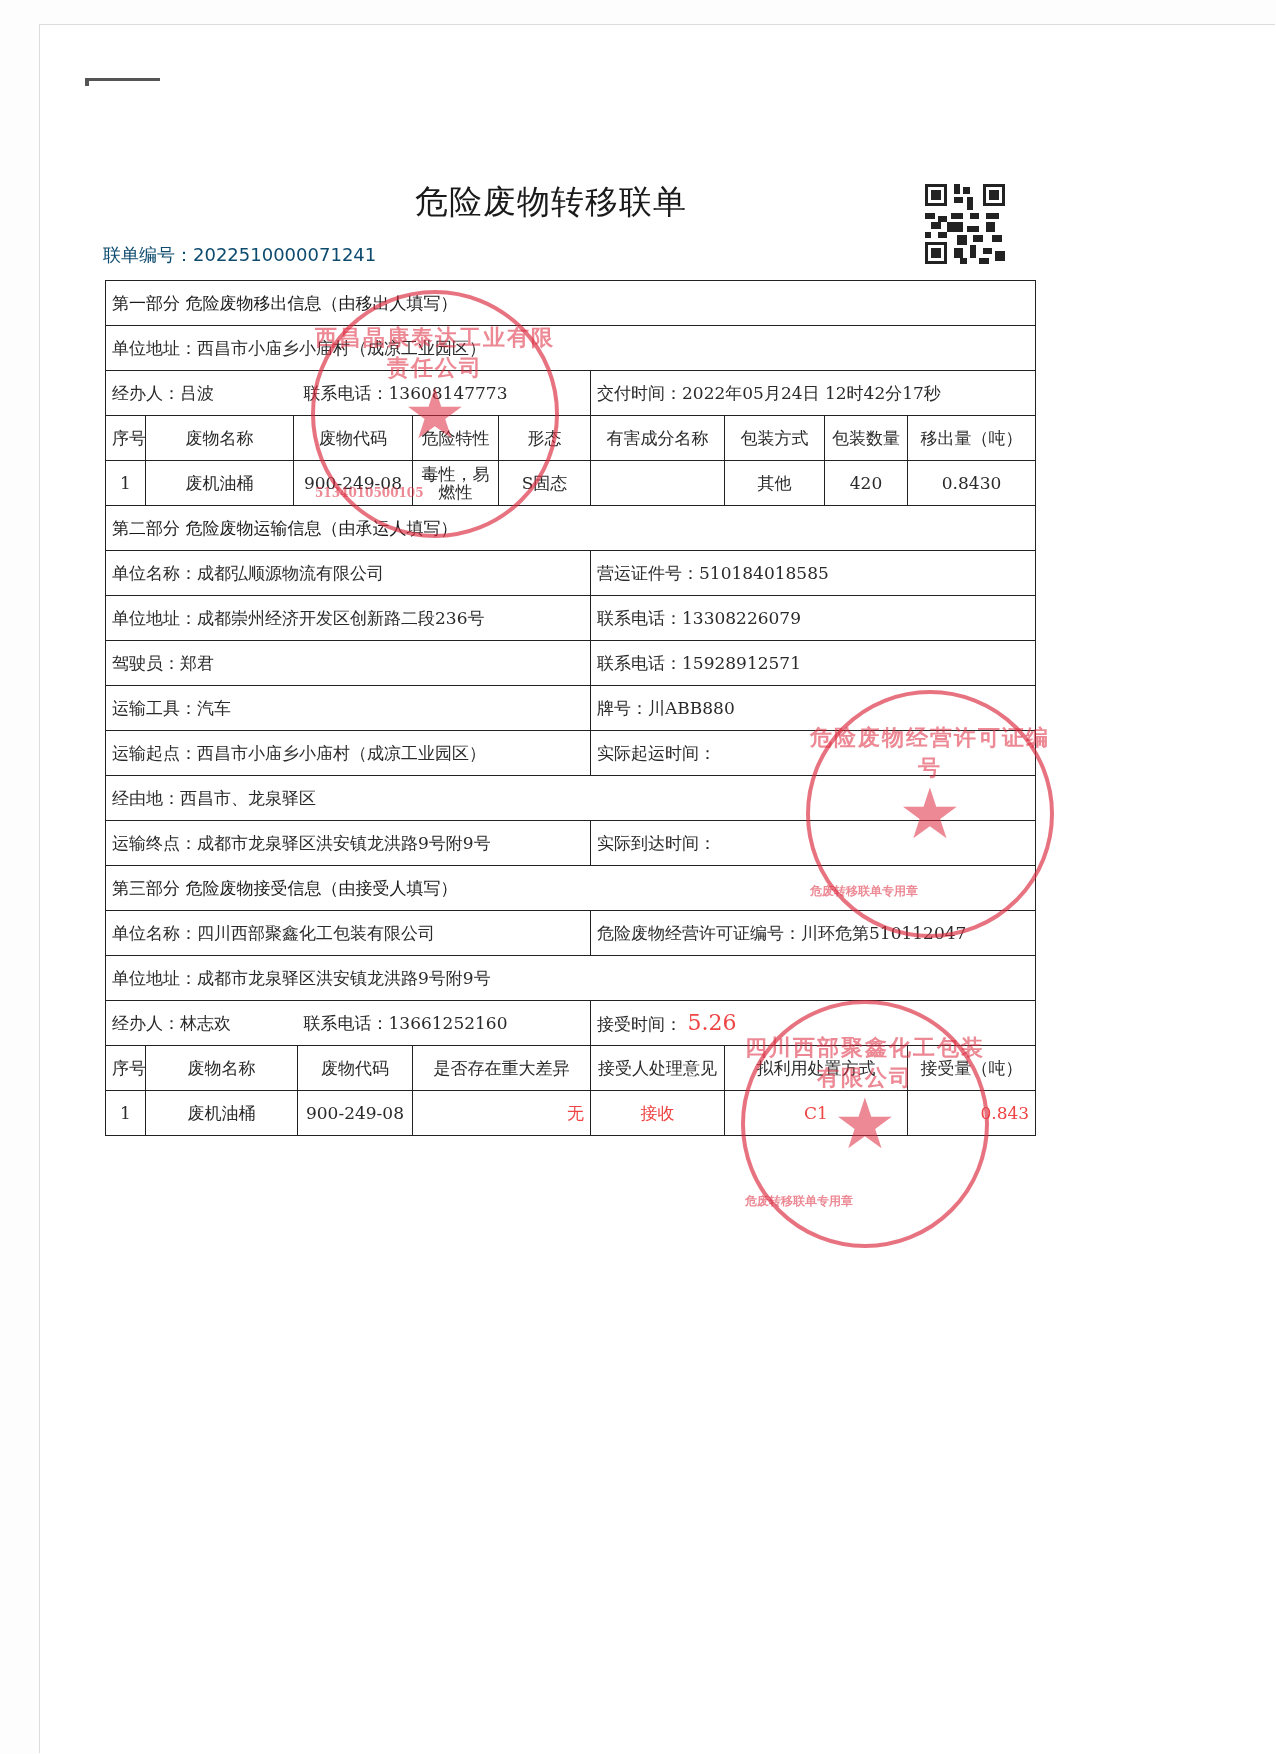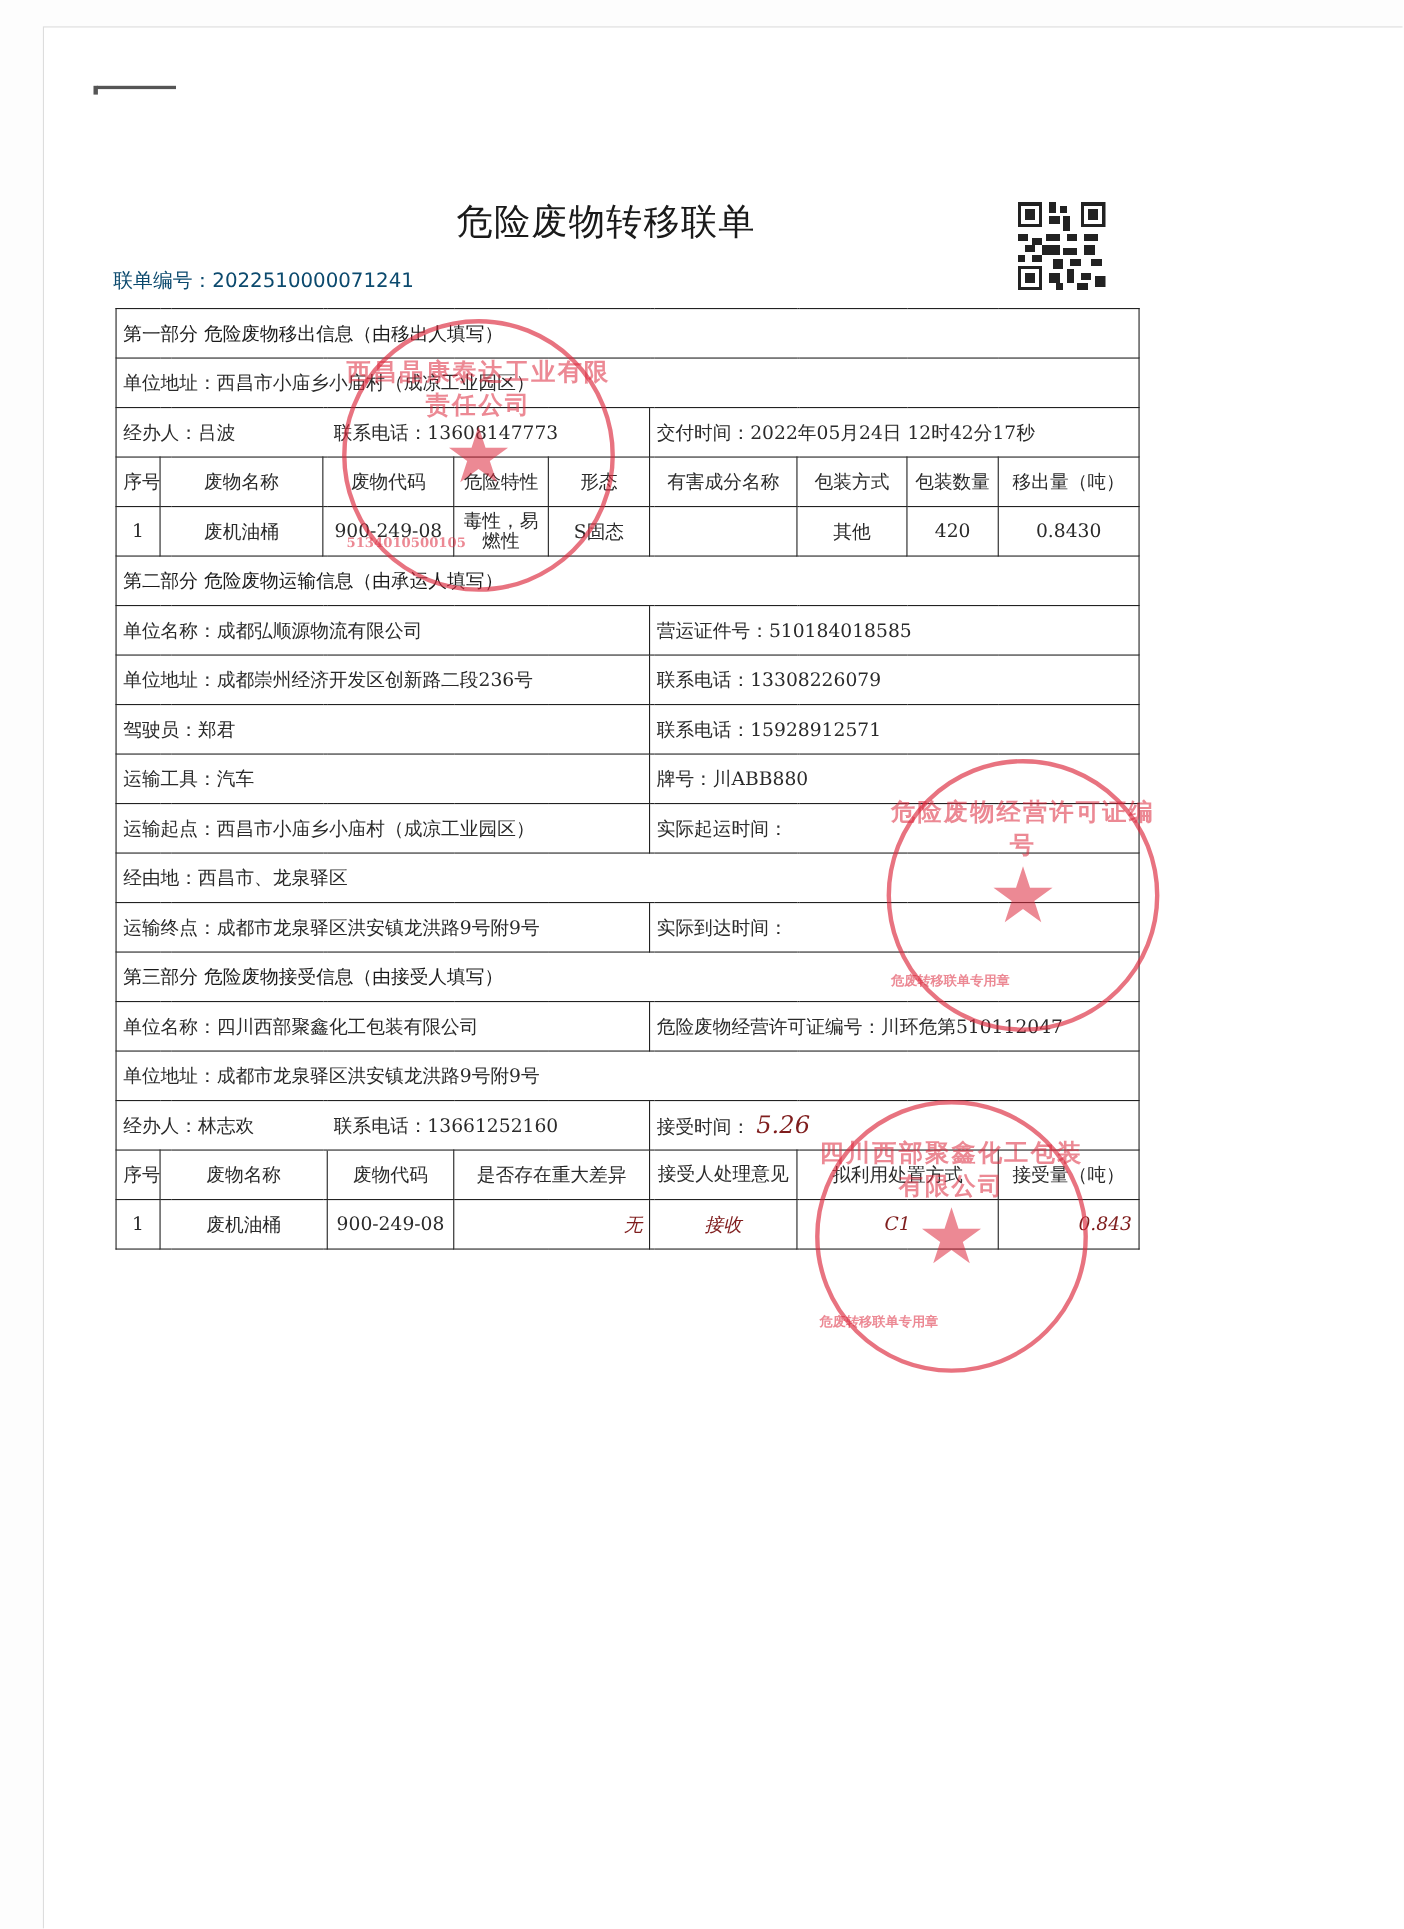--- a/index.html
+++ b/index.html
@@ -11,21 +11,21 @@
   .scan-mark2 { position:absolute; left:85px; top:78px; width:4px; height:8px; background:#555; }
   .title { position:absolute; left:0; width:1102px; top:180px; text-align:center; font-size:33px;
            font-family:"DejaVu Sans","Liberation Sans",sans-serif; letter-spacing:1px; color:#1a1a1a; }
   .serial { position:absolute; left:103px; top:243px; font-size:18px; font-family:"DejaVu Sans","Liberation Sans",sans-serif; color:#0c4a6e; }
   .qr { position:absolute; left:925px; top:182px; width:80px; height:84px; }
   table.form { position:absolute; left:105px; top:280px; width:930px; border-collapse:collapse; table-layout:fixed; }
   table.form td { border:1.6px solid #222; height:44px; font-size:17px; padding:0 6px; white-space:nowrap; overflow:hidden; }
   td.sect { font-family:"DejaVu Sans","Liberation Sans",sans-serif; font-size:19px; color:#1a1a1a; }
   td.c { text-align:center;margin-top:35px; }
   .small2 { font-size:15px; line-height:18px; white-space:normal !important; }
-  .hand { font-family:"DejaVu Serif",serif; font-style:italic; font-size:22px; color:#7f1d1d; }
+  .hand { font-family:"DejaVu Serif",serif; font-size:22px; color:#ef4444; }
   .stamp { position:absolute; border:4px solid rgba(220,40,60,0.65); border-radius:50%;
            color:rgba(220,40,60,0.55); pointer-events:none;margin-left:21px; }
   .stamp .star { position:absolute; left:50%; top:50%; transform:translate(-50%,-50%); font-size:70px; line-height:1; }
   .stamp .arc { position:absolute; left:0; right:0; top:12%; text-align:center; font-size:22px; font-weight:bold; letter-spacing:2px; }
   .stamp .sub { position:absolute; left:0; right:0; bottom:14%; text-align:left; font-size:12px; font-weight:bold; }
 </style>
 </head>
 <body>
 
 <div class="page-edge"></div>

